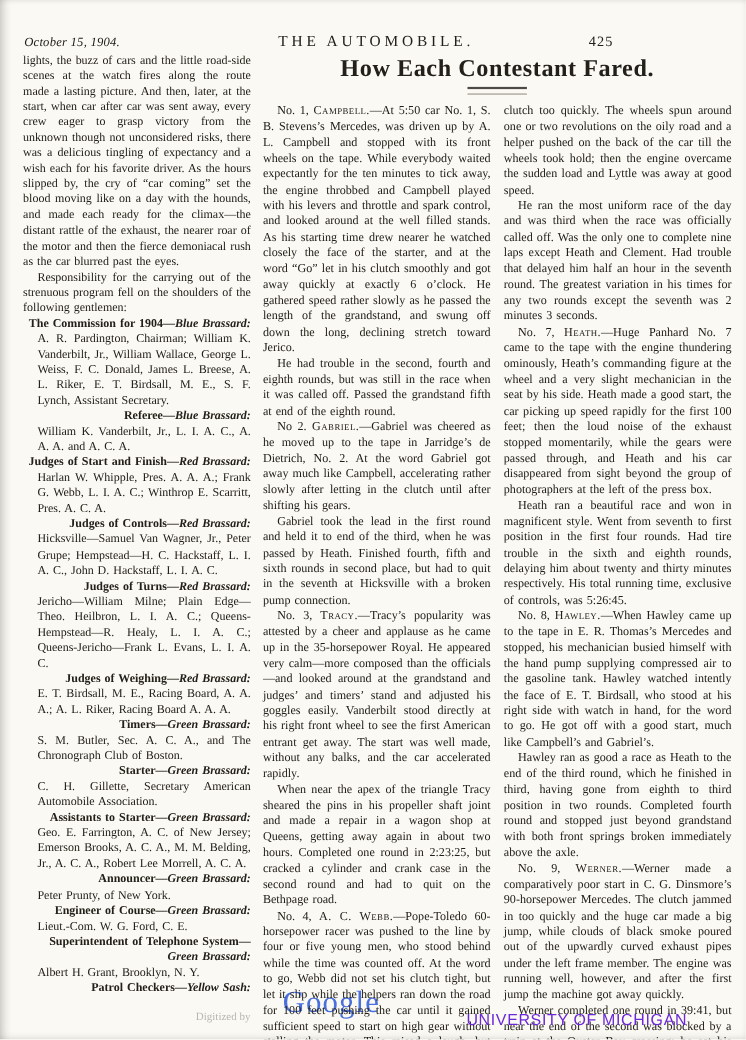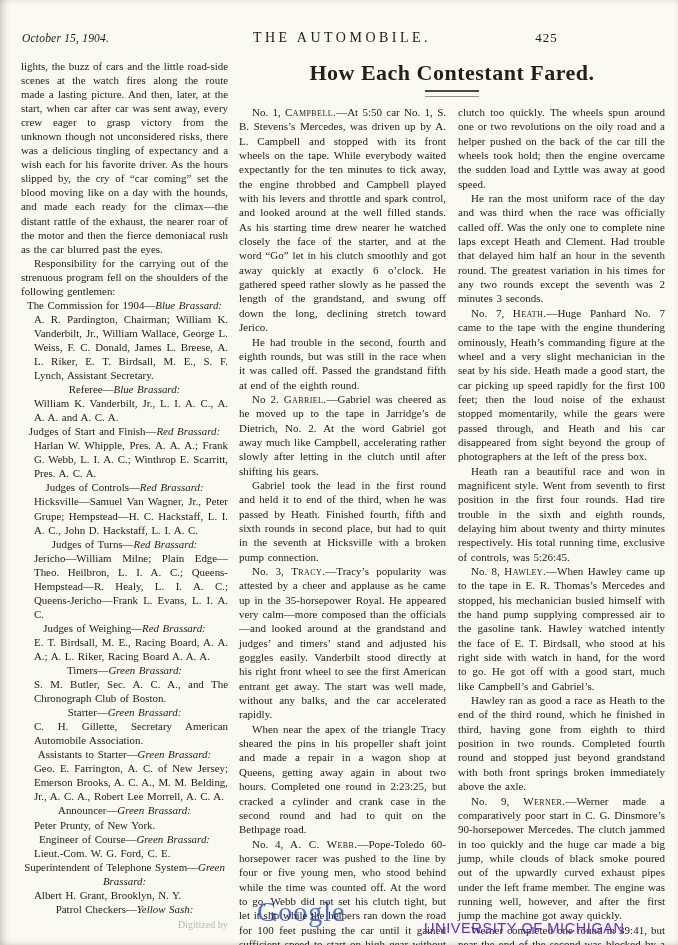--- a/index.html
+++ b/index.html
@@ -12,21 +12,21 @@
   }
   .page::before{
     content:"";position:absolute;inset:0;pointer-events:none;z-index:5;
     box-shadow:inset 7px 0 9px -5px rgba(40,40,40,.28),
                inset -3px 0 6px -4px rgba(40,40,40,.10),
                inset 0 -5px 9px -6px rgba(40,40,40,.18),
                inset 0 4px 7px -5px rgba(40,40,40,.10);
   }
   .header{
     display:grid;grid-template-columns:1fr auto 1fr;align-items:baseline;
-    padding:0 3px 0 1px;margin-bottom:12px;
+    padding:0 3px 0 1px;
   }
   .date{font-style:italic;font-size:11.5px;letter-spacing:.2px;}
   .journal{font-size:14px;letter-spacing:3.5px;text-align:center;}
   .pageno{font-size:13px;letter-spacing:1px;text-align:center;}
   .body{display:flex;gap:11px;position:relative;z-index:1;}
   .col{
     text-align:justify;font-size:11px;line-height:14.35px;
     word-spacing:.9px;
   }
   .col-left{width:207px;flex:none;font-size:10.9px;line-height:14.05px;margin-top:1px;}
@@ -37,21 +37,21 @@
   }
   .title-rule{
     width:54px;height:4px;margin:0 auto 8px;
     border-top:2px solid #4d4a45;border-bottom:1px solid #979289;
   }
   .cols{display:flex;gap:12px;}
   .cols .col{flex:1;min-width:0;}
   p.para,p.entry{margin:0;text-indent:13px;}
   p.para.cont,p.entry.cont{text-indent:0;}
   .entry-name{font-variant:small-caps;letter-spacing:.4px;margin-top:30px;}
-  .official .role-line{text-align:center;}
+  .official .role-line{text-align:right;font-weight:bold;}
   .brassard{font-style:italic;}
   .official .names{margin-left:13px;}
   .wm-digitized{
     position:absolute;left:178px;top:919px;z-index:0;
     font-family:Liberation Serif, serif;font-size:10px;color:#b7b6b2;
   }
   .wm-google{
     position:absolute;left:257px;top:896px;z-index:0;
     font-family:"Liberation Serif",serif;font-size:28px;color:#1d4ed8;
     letter-spacing:1px;opacity:.8;

